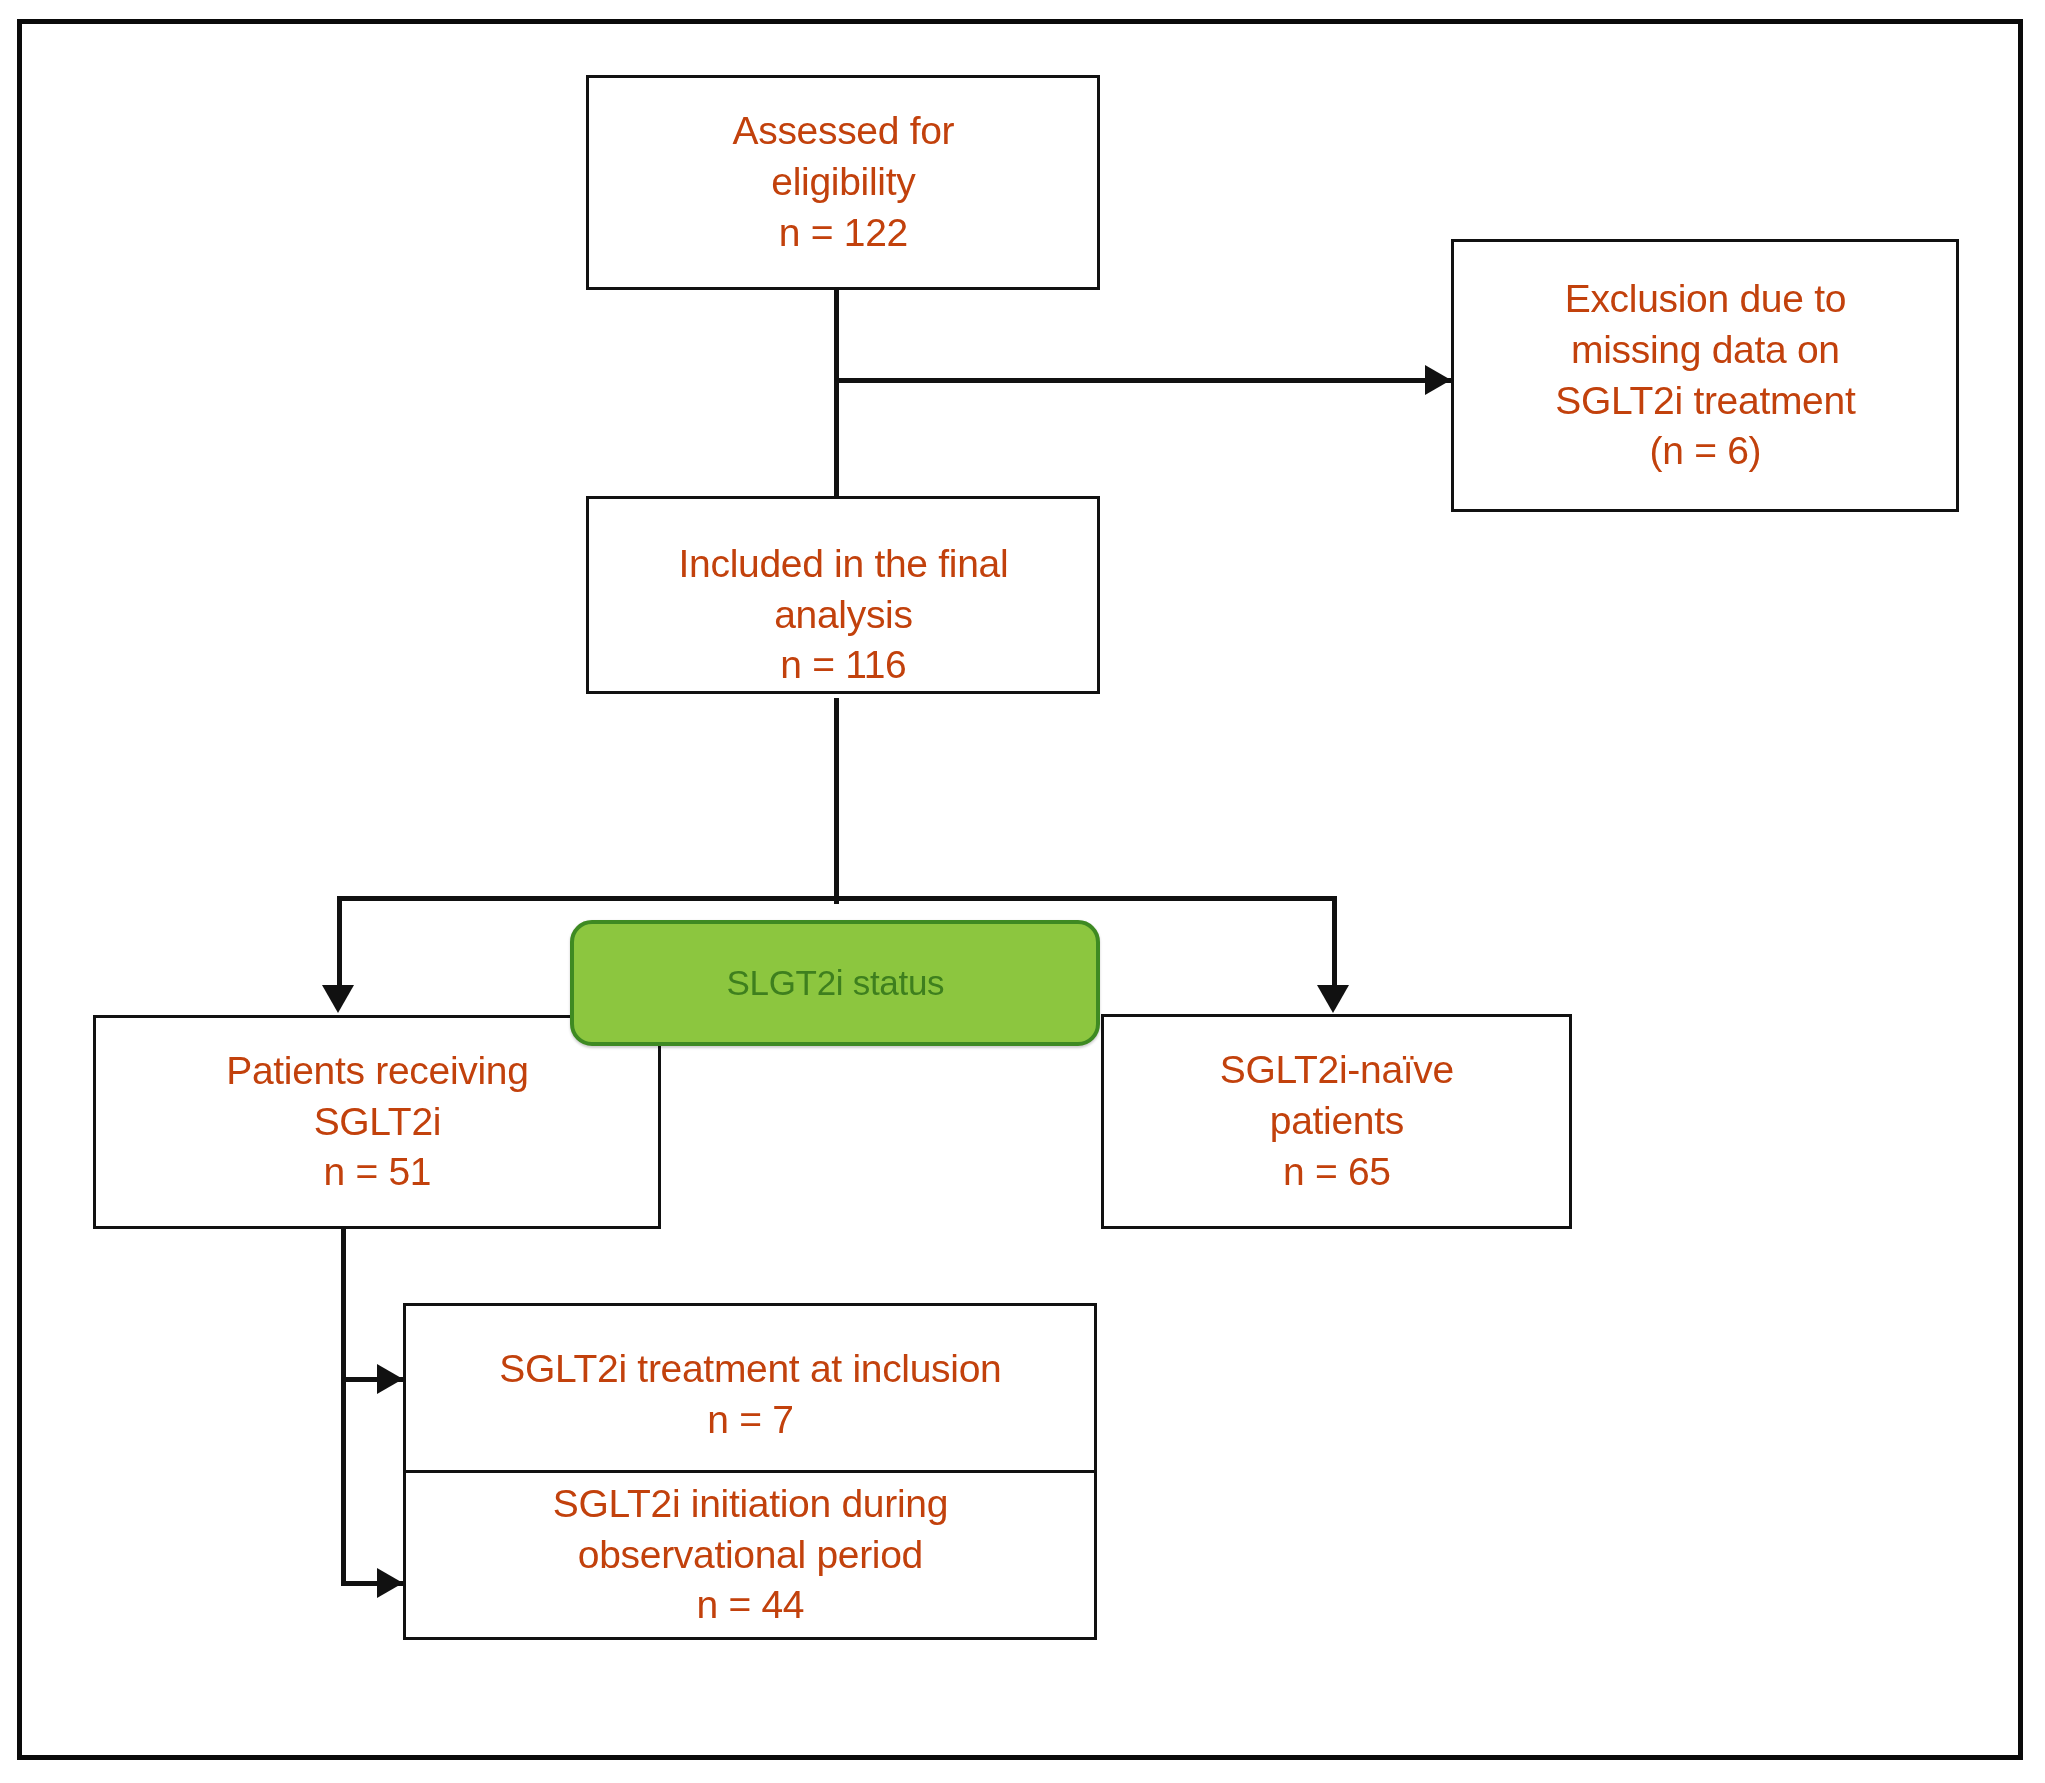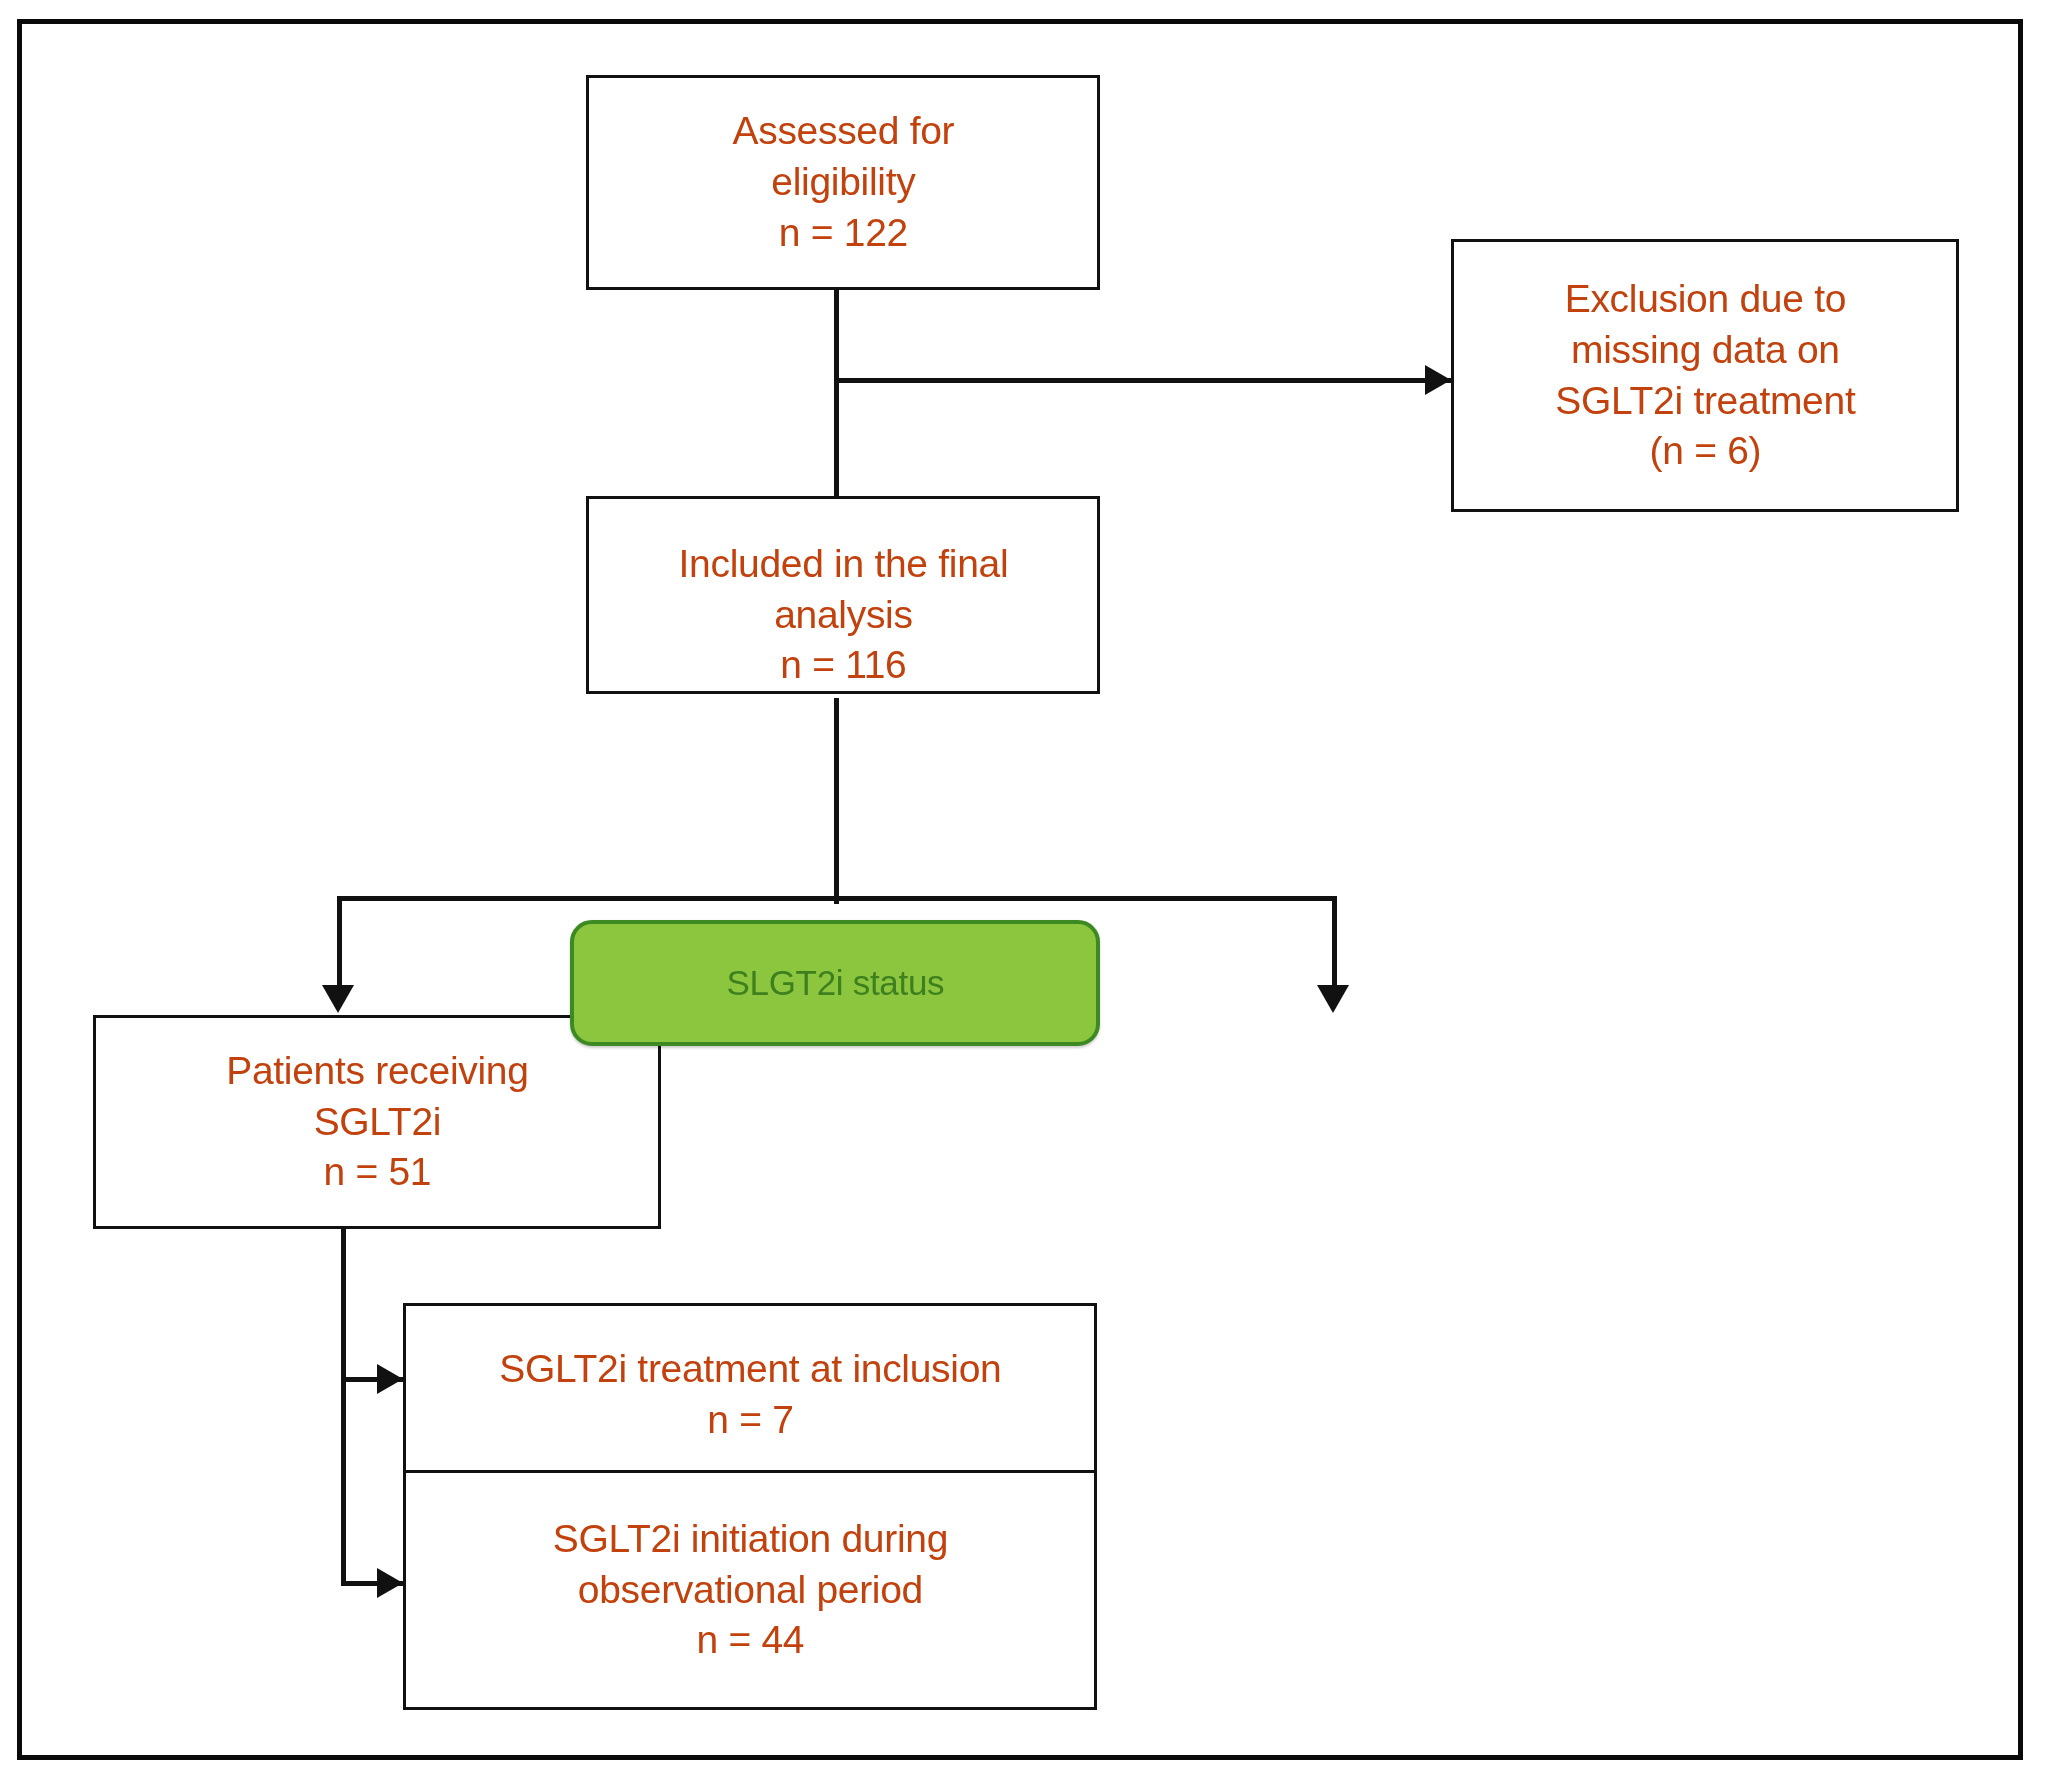--- a/index.html
+++ b/index.html
@@ -125,27 +125,32 @@
     <div id="pill" style="left:548px;top:896px;width:530px;height:126px;">
       <div class="txt">SLGT2i status</div>
     </div>
 
     <div class="node" style="left:71px;top:991px;width:568px;height:214px;">
       <div class="txt">Patients receiving
 SGLT2i
 n = 51</div>
     </div>
 
+    <div class="node" style="left:1079px;top:990px;width:471px;height:215px;">
+      <div class="txt">SGLT2i-naïve
+patients
+n = 65</div>
+    </div>
 
     <div class="node" style="left:381px;top:1279px;width:694px;height:183px;">
       <div class="txt">SGLT2i treatment at inclusion
 n = 7</div>
     </div>
 
-    <div class="node" style="left:381px;top:1446px;width:694px;height:240px;">
+    <div class="node" style="left:381px;top:1446px;width:694px;height:170px;">
       <div class="txt">SGLT2i initiation during
 observational period
 n = 44</div>
     </div>
 
   </div>
 </div>
 
 
 </body></html>

